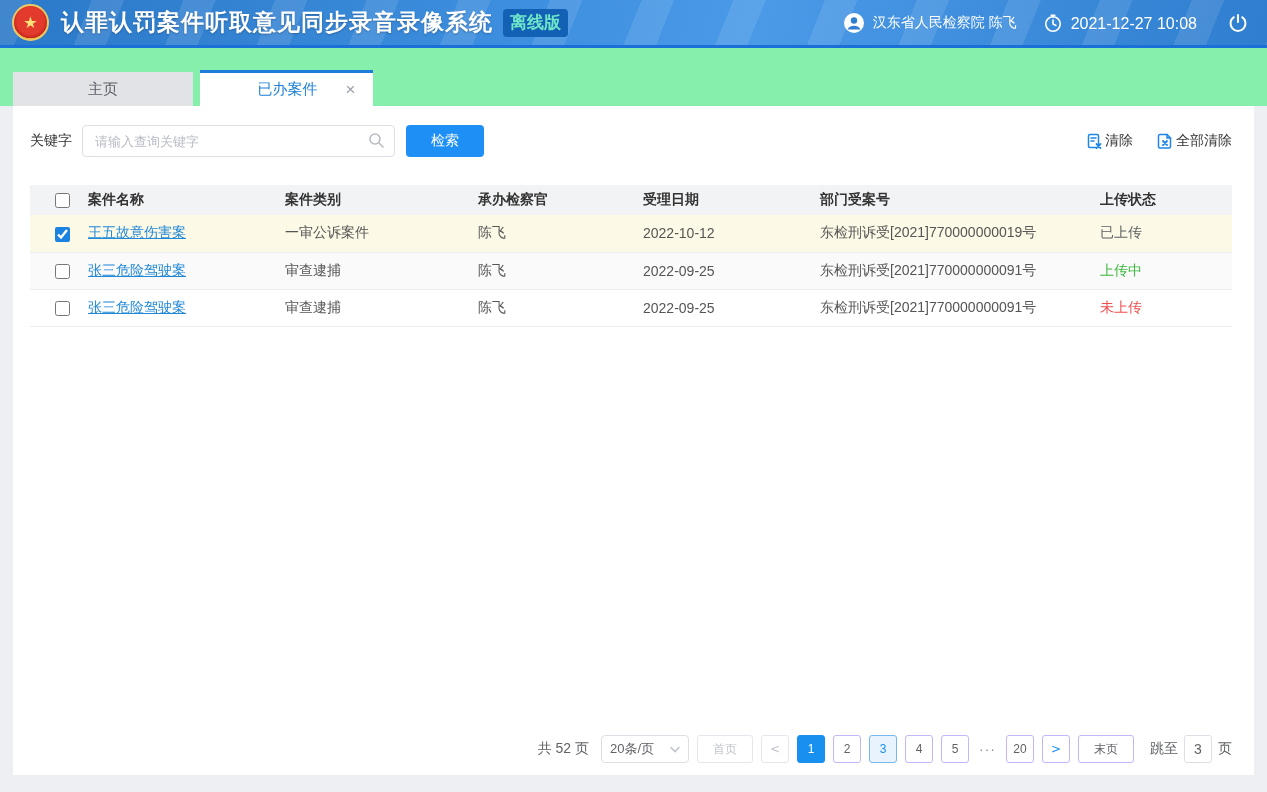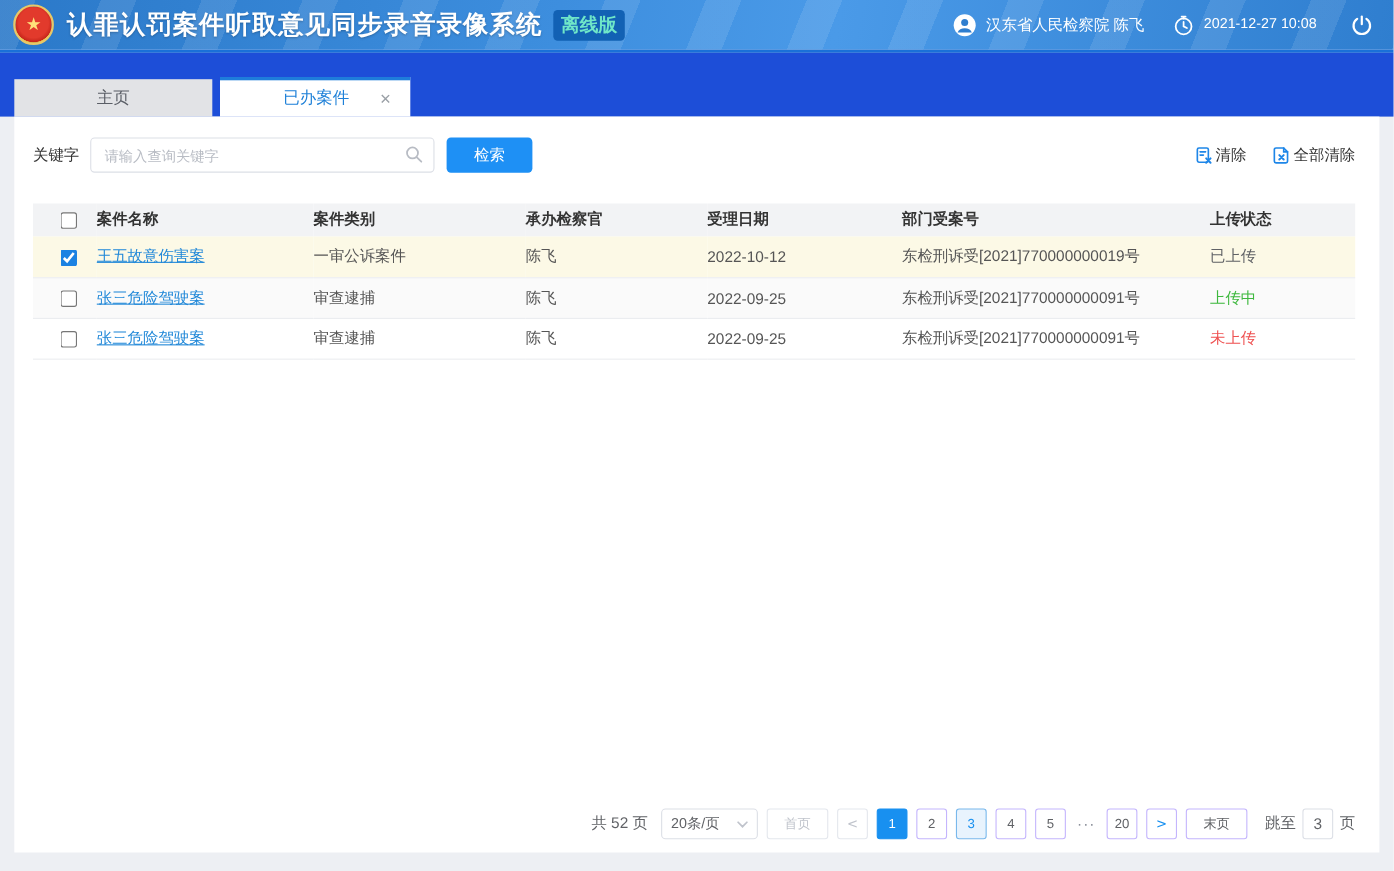--- a/index.html
+++ b/index.html
@@ -36,25 +36,25 @@
     font-weight:bold; font-size:23px; letter-spacing:1px;
     margin-left:12px; z-index:1; text-shadow:0 1px 2px rgba(0,0,0,0.25);
   }
   .offline-badge {
     margin-left:10px; background:#1261b4; color:#6fe6c8;
     font-family:"DejaVu Serif","Liberation Serif",serif; font-weight:bold;
     font-size:17px; padding:2px 7px 3px; border-radius:4px; z-index:1;
   }
   .header-right { margin-left:auto; display:flex; align-items:center; color:#fff; z-index:1; }
   .user-chip { display:flex; align-items:center; gap:8px; font-size:14px; }
-  .time-chip { display:flex; align-items:flex-start; gap:8px; font-size:13px; margin-left:26px; }
+  .time-chip { display:flex; align-items:flex-end; gap:8px; font-size:16px; margin-left:26px; }
   .power-btn { margin-left:30px; display:flex; align-items:center; cursor:pointer; background:none; border:none; }
   .hicon { display:block; }
   
-  .tabbar { height:58px; background:#1d4ed8; position:relative; }
+  .tabbar { height:58px; background:#86efac; position:relative; }
   .tab {
     position:absolute; bottom:0; height:34px;
     display:flex; align-items:center; justify-content:center;
     font-size:15px; cursor:pointer;
   }
   .tab-home { left:13px; width:180px; background:#e2e3e6; color:#5a5e66; }
   .tab-active {
     left:200px; width:173px; height:36px; background:#ffffff;
     border-top:3px solid #1e7ddb; color:#1e80d8;
   }

